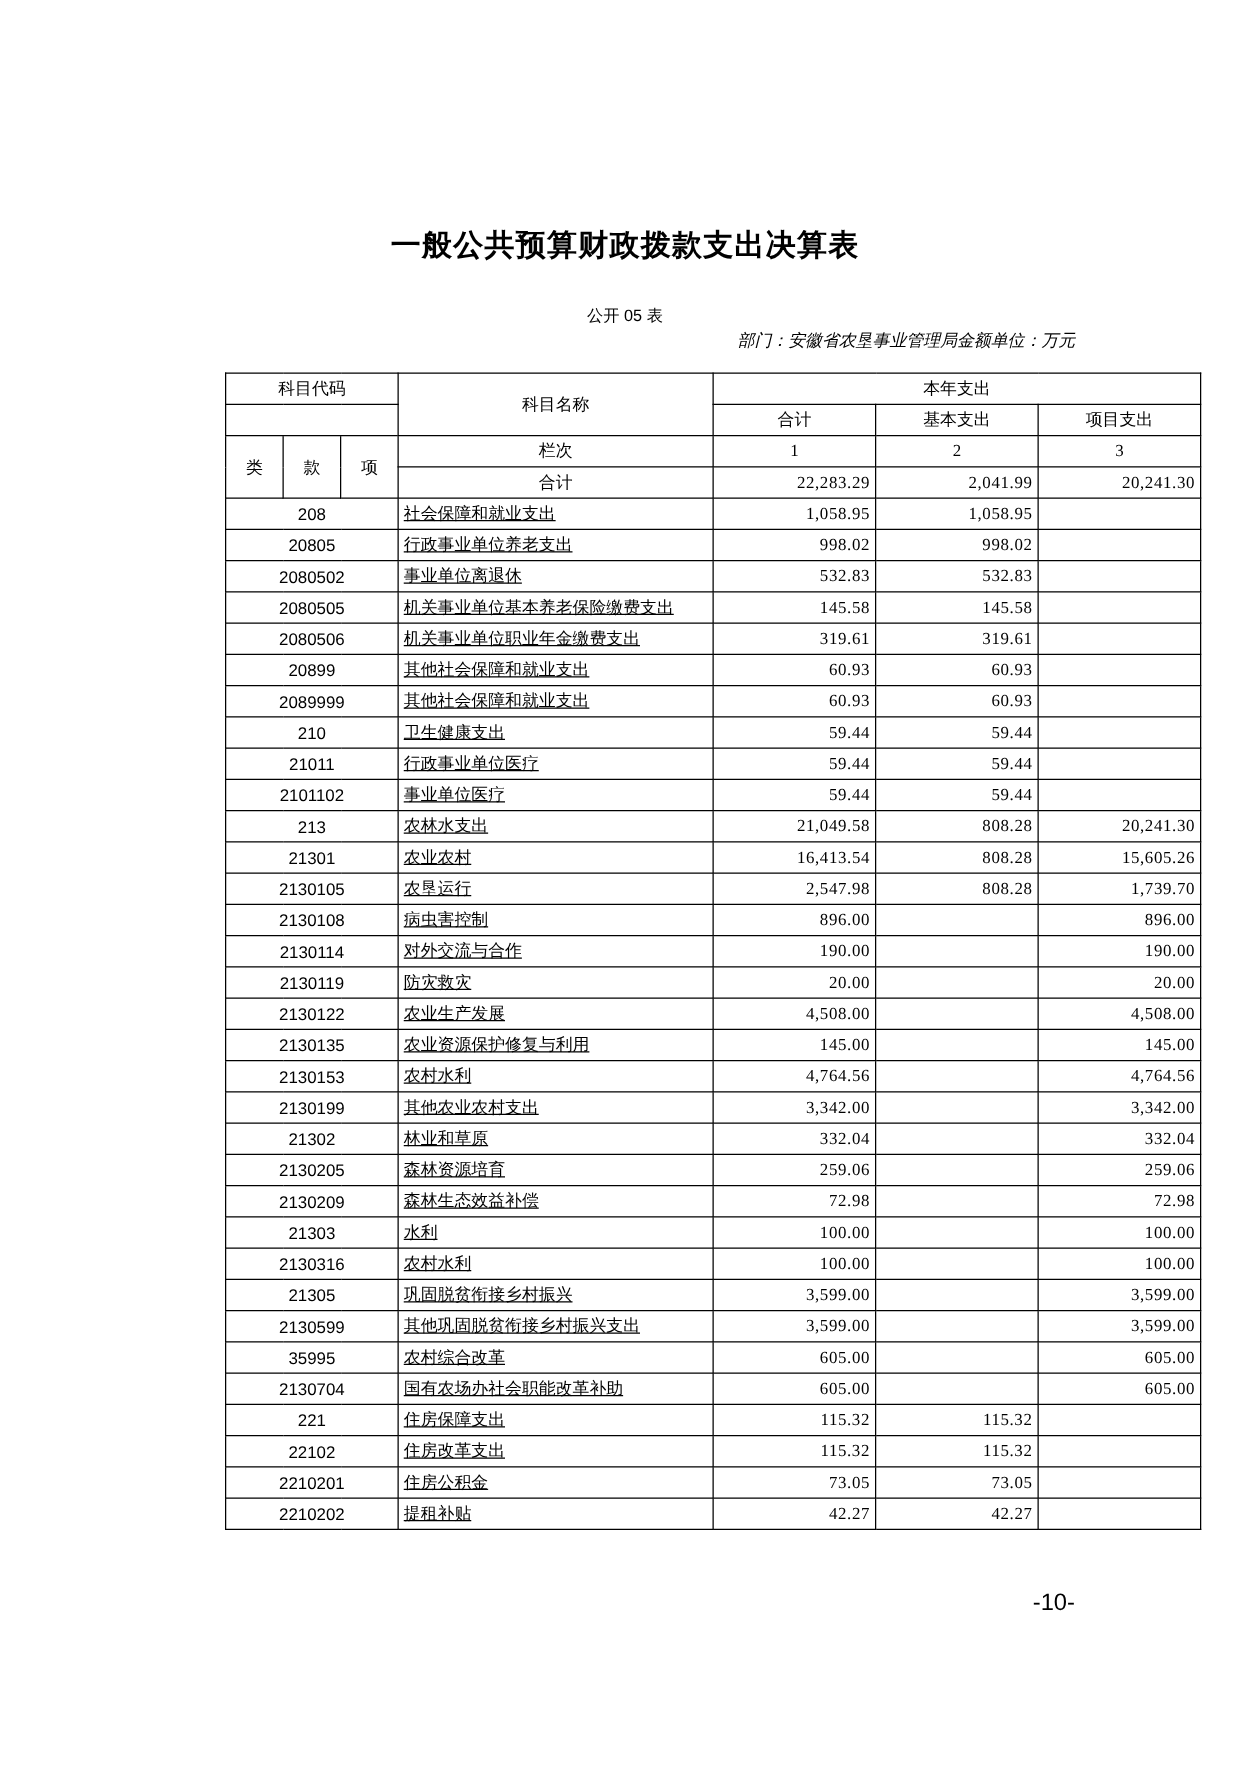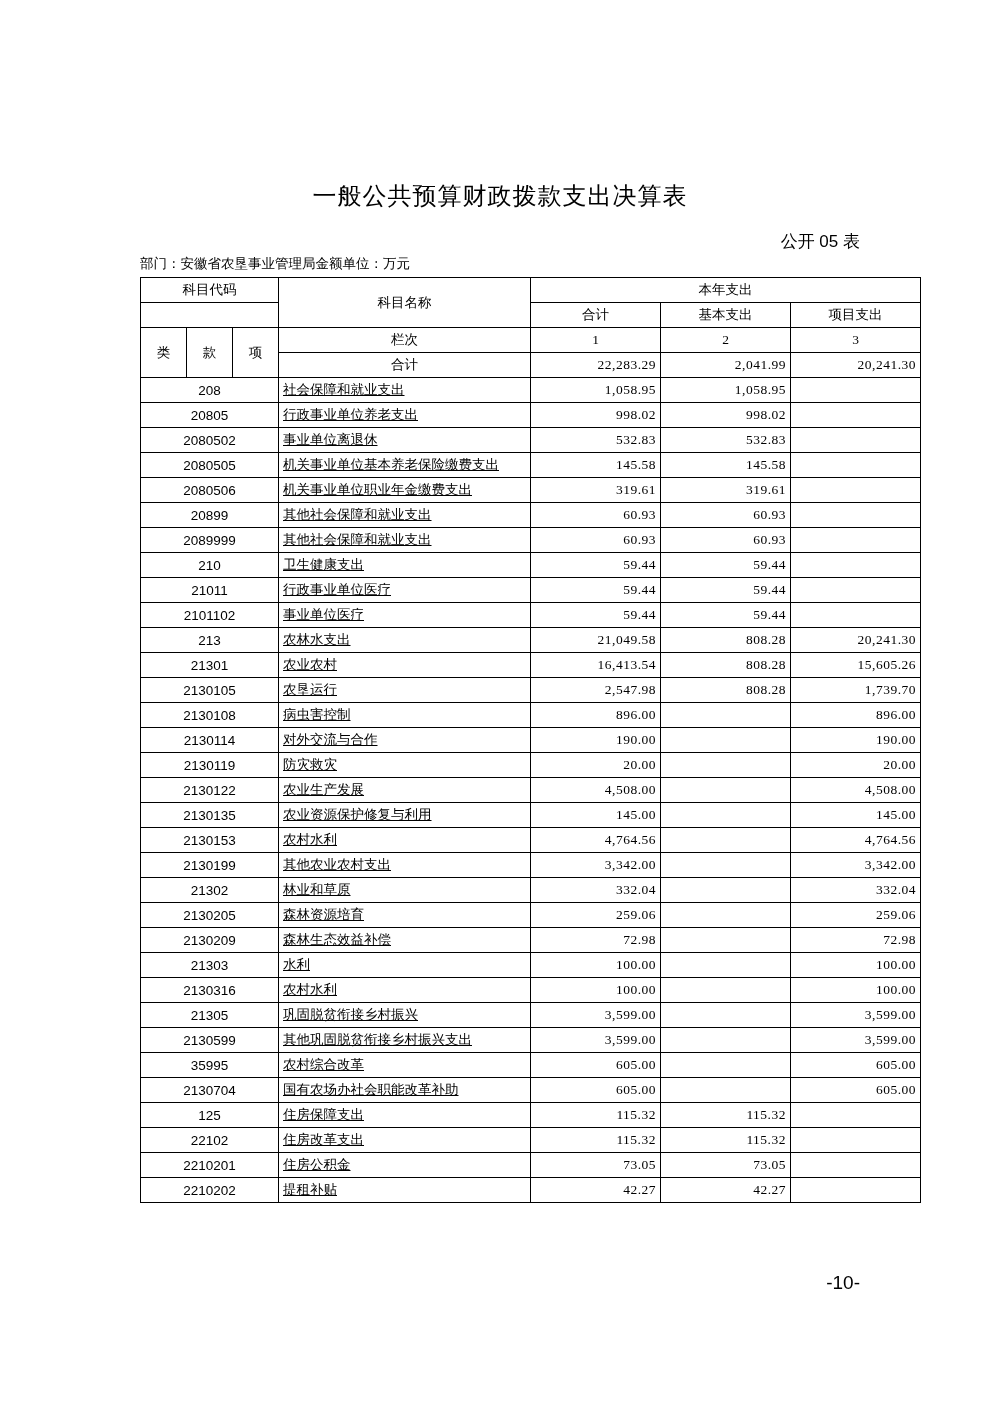--- a/index.html
+++ b/index.html
@@ -18,44 +18,46 @@
     position: absolute;
     left: 0; top: 0;
     width: 1000px;
     height: 1414px;
     box-sizing: border-box;
     padding: 0 140px;
   }
   .doc-title {
     text-align: center;
     font-size: 24px;
-    font-weight: normal;
+    font-weight: bold;
     letter-spacing: 1px;
     margin-top: 180px;
     font-family: "Liberation Sans", sans-serif;
   }
   .meta-row {
     display: flex;
-    justify-content: flex-end;
-    font-size: 17px;
-    margin-top: 18px;
+    justify-content: center;
+    font-size: 13px;
+    margin-top: 32px;
   }
   .meta-row2 {
     display: flex;
-    justify-content: flex-start;
+    justify-content: flex-end;
     align-items: flex-end;
     font-size: 13.5px;
     margin-top: 2px;
-    margin-bottom: 4px;
+    margin-bottom: 16px;
+    font-style: italic;
   }
   table.main {
     border-collapse: collapse;
     width: 100%;
     table-layout: fixed;
     font-size: 13.5px;
+    margin-left: 40px;
   }
   table.main td, table.main th {
     border: 1px solid #000;
     padding: 3px 4px;
     font-weight: normal;
     height: 21px;
     box-sizing: border-box;
   }
   .c-code { text-align: center; padding-left: 6px; }
   .c-name { text-align: left; padding-left: 8px; text-decoration: underline; }
@@ -328,21 +330,21 @@
           <td class="c-num">605.00</td>
         </tr>
         <tr>
           <td class="c-code sans" colspan="3">2130704</td>
           <td class="c-name sans">国有农场办社会职能改革补助</td>
           <td class="c-num">605.00</td>
           <td class="c-num"></td>
           <td class="c-num">605.00</td>
         </tr>
         <tr>
-          <td class="c-code sans" colspan="3">125</td>
+          <td class="c-code sans" colspan="3">221</td>
           <td class="c-name sans">住房保障支出</td>
           <td class="c-num">115.32</td>
           <td class="c-num">115.32</td>
           <td class="c-num"></td>
         </tr>
         <tr>
           <td class="c-code sans" colspan="3">22102</td>
           <td class="c-name sans">住房改革支出</td>
           <td class="c-num">115.32</td>
           <td class="c-num">115.32</td>

